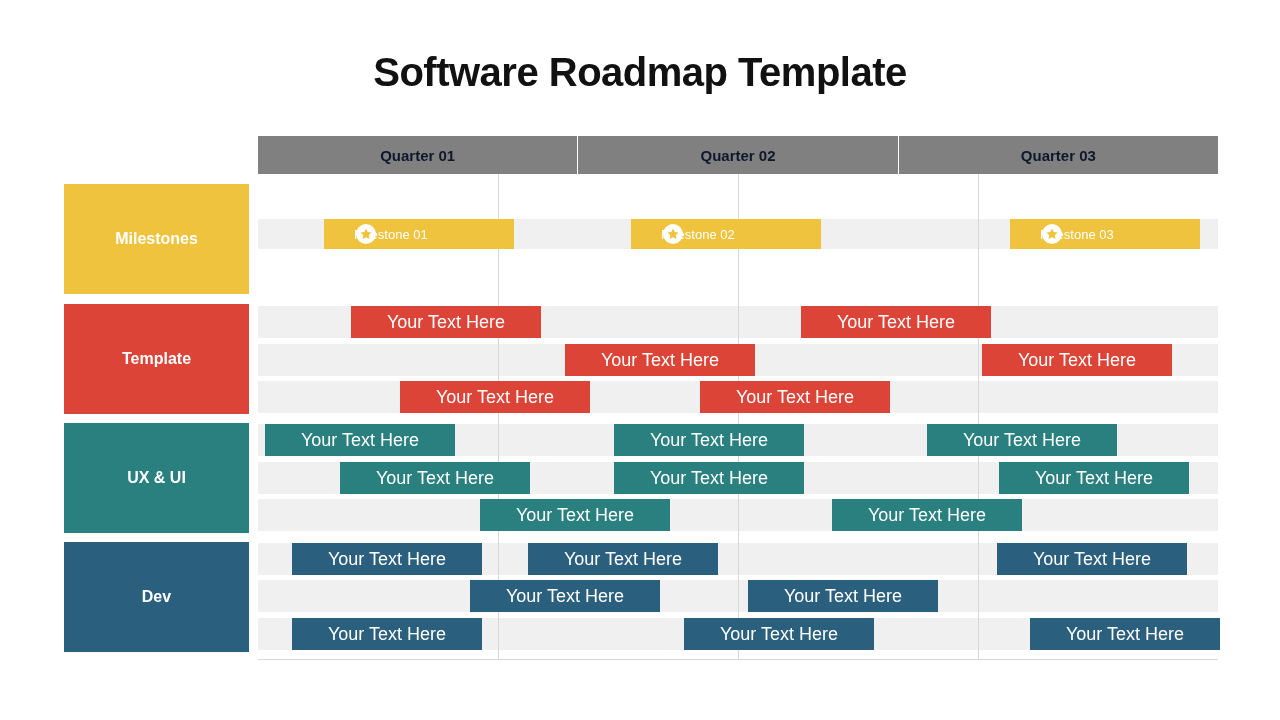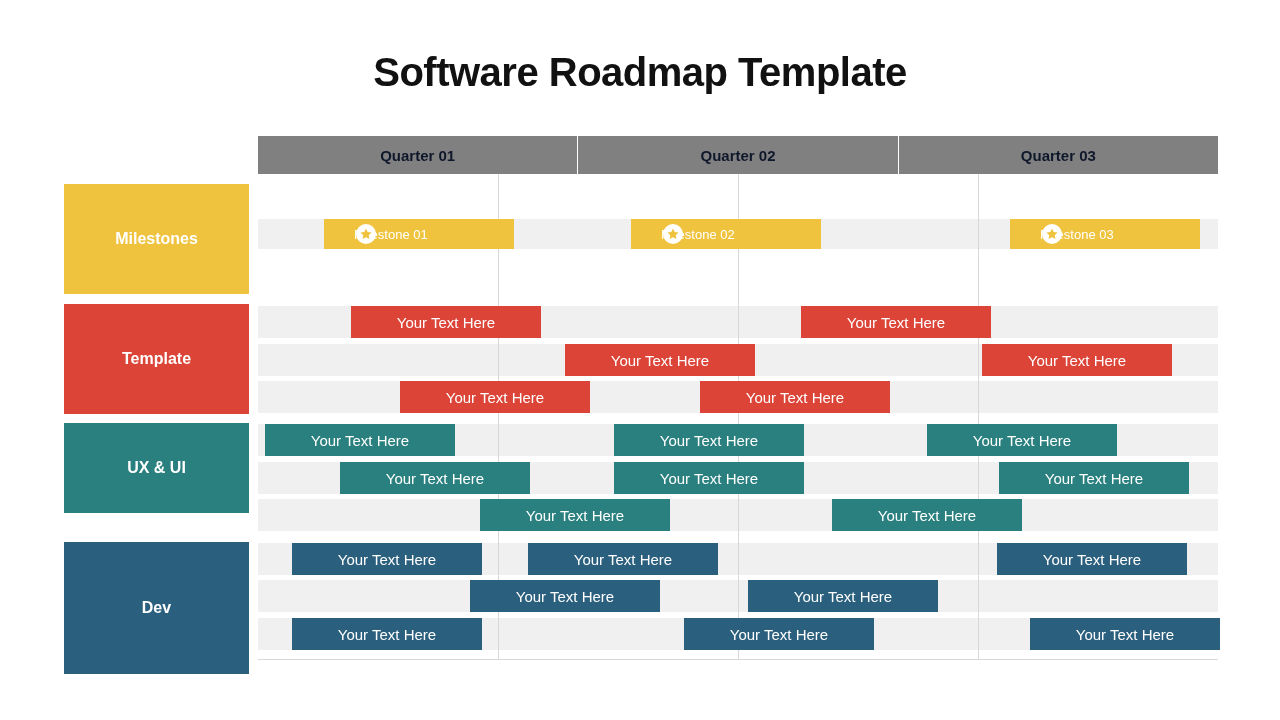--- a/index.html
+++ b/index.html
@@ -88,21 +88,21 @@
     background: #f0f0f0;
   }
 
   
   .bar {
     position: absolute;
     display: flex;
     align-items: center;
     justify-content: center;
     color: #ffffff;
-    font-size: 15px;
+    font-size: 18px;
     white-space: nowrap;
     box-sizing: border-box;
   }
   .bar.milestone {
     justify-content: flex-start;
     padding-left: 30px;
     font-size: 13px;
   }
   .milestone-icon {
     position: absolute;
@@ -132,24 +132,24 @@
 
 <div id="page-title">Software Roadmap Template</div>
 
 <div id="lane-labels">
     <div class="lane-label" style="top: 184px; height: 110px; background: rgb(239, 195, 62);">
       <span>Milestones</span>
     </div>
     <div class="lane-label" style="top: 304px; height: 110px; background: rgb(219, 68, 55);">
       <span>Template</span>
     </div>
-    <div class="lane-label" style="top: 423px; height: 90px; background: rgb(42, 127, 127);">
+    <div class="lane-label" style="top: 423px; height: 110px; background: rgb(42, 127, 127);">
       <span>UX &amp; UI</span>
     </div>
-    <div class="lane-label" style="top: 542px; height: 132px; background: rgb(43, 95, 126);">
+    <div class="lane-label" style="top: 542px; height: 110px; background: rgb(43, 95, 126);">
       <span>Dev</span>
     </div>
   </div>
 
 <div id="grid">
   <div id="header-row">
       <div class="quarter-cell" style="background: rgb(128, 128, 128);">
         <span>Quarter 01</span>
       </div>
       <div class="quarter-cell" style="background: rgb(128, 128, 128);">

